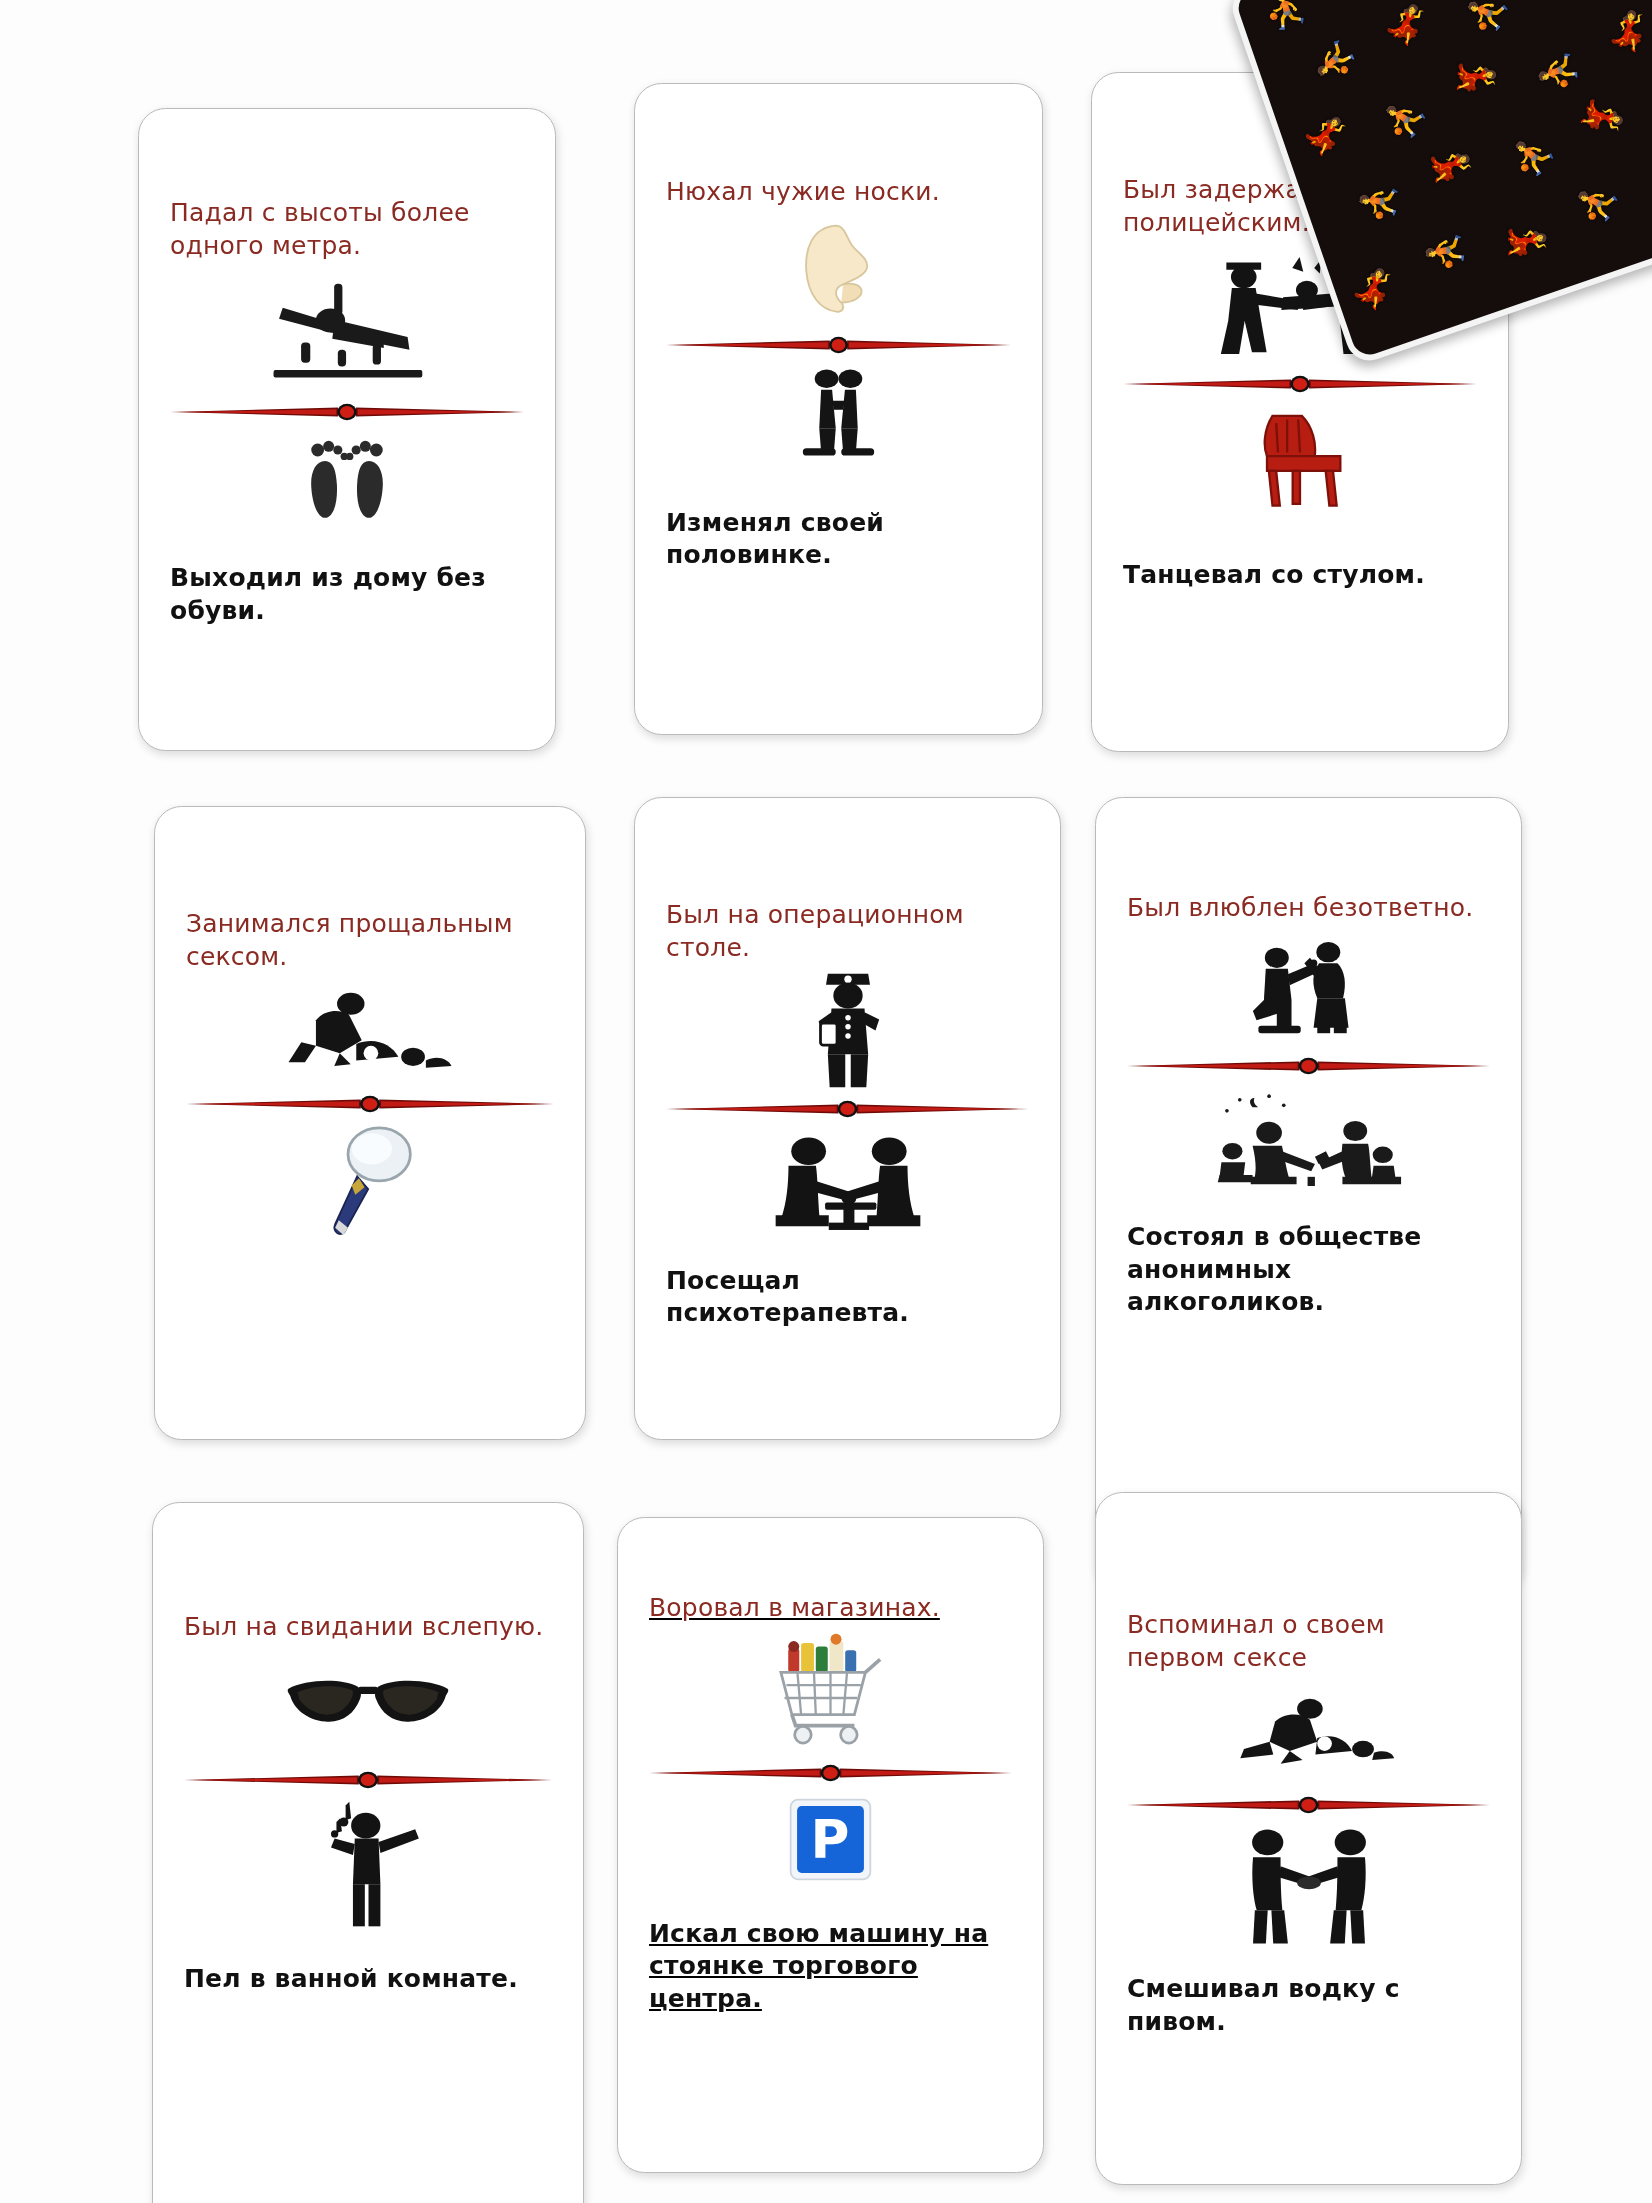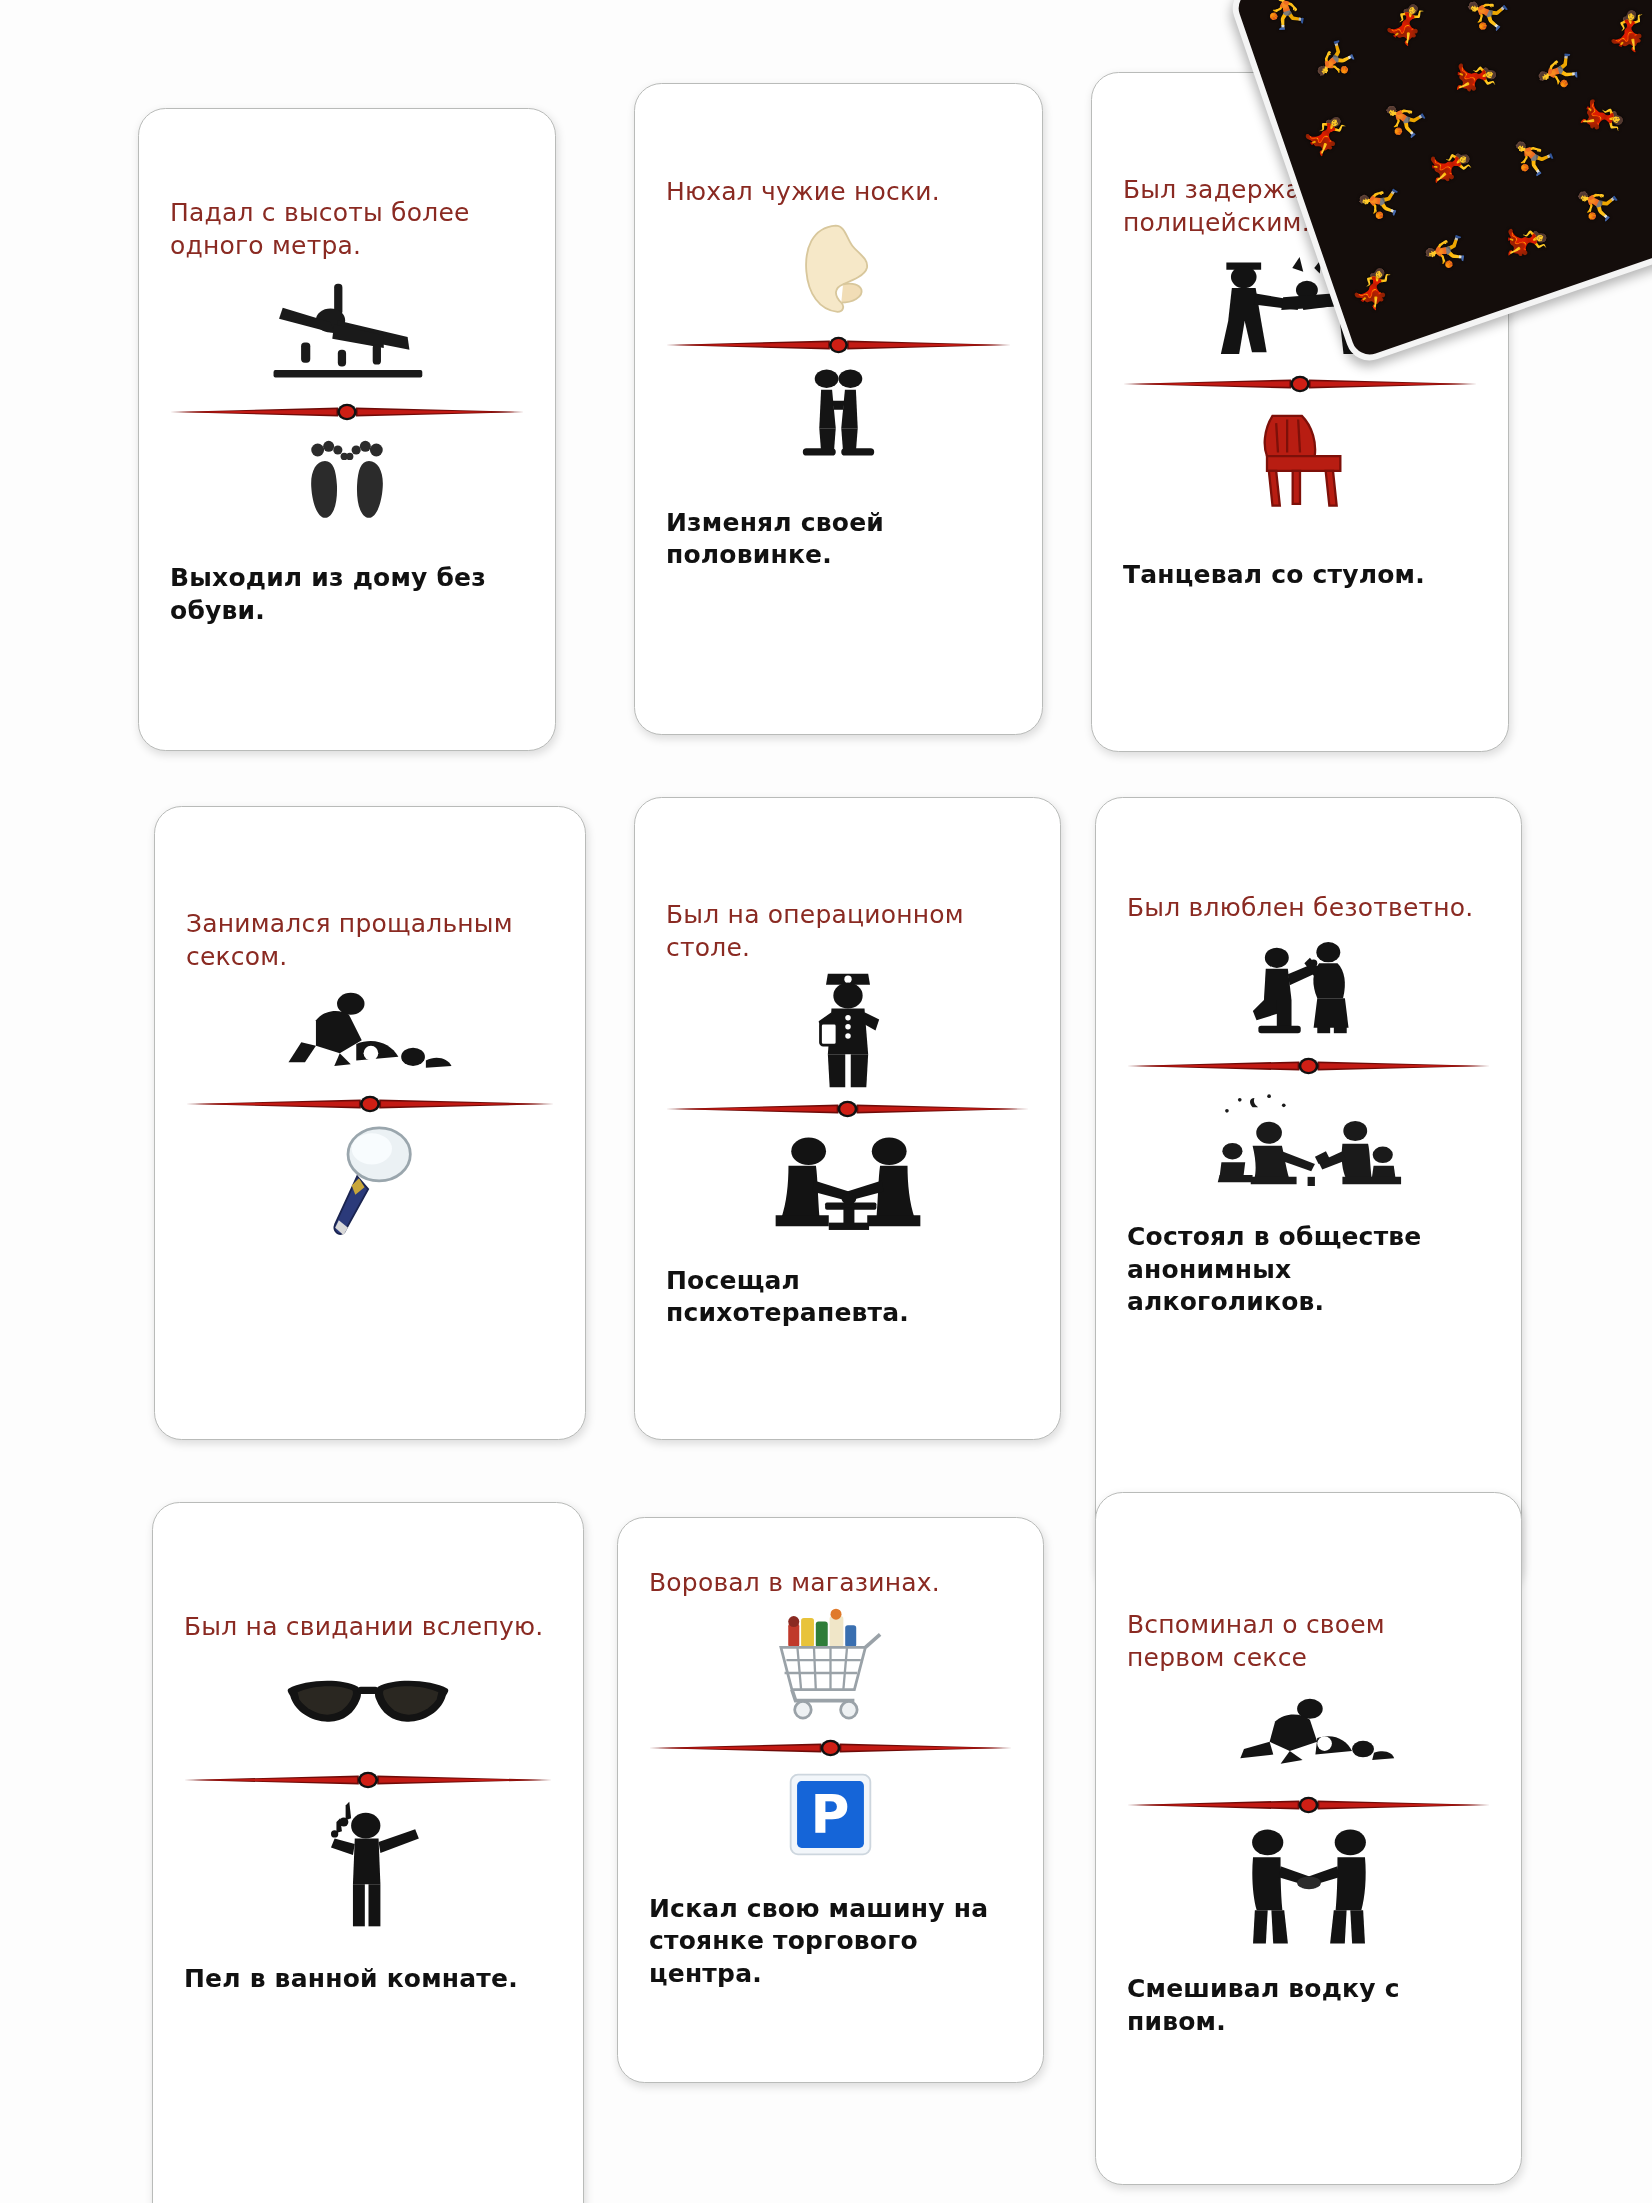--- a/index.html
+++ b/index.html
@@ -420,21 +420,21 @@
           <path d="M40 10 L44 6 L46 24 L40 26 Z"></path>
           <circle cx="38" cy="28" r="5"></circle>
           <path d="M30 28 L34 24 L36 38 L30 40 Z"></path>
           <circle cx="28" cy="41" r="4"></circle>
         </g>
       </svg>
     </div>
     <div class="card-bottom-text" style="margin-top:24px;">Пел в ванной комнате.</div>
   </div>
 
-  <div class="card" style="left:617px; top:1517px; width:427px; height:566px; padding-top:49px;">
+  <div class="card" style="left:617px; top:1517px; width:427px; height:656px; padding-top:74px;text-decoration:underline;">
     <div class="card-top-text">Воровал в магазинах.</div>
     <div class="icon-slot" style="height:136px;">
       <svg width="147" height="129" viewBox="0 0 160 140">
         <g>
           <rect x="34" y="22" width="12" height="26" rx="3" fill="#c0392b"></rect>
           <rect x="48" y="16" width="14" height="32" rx="3" fill="#e8c33a"></rect>
           <rect x="64" y="20" width="13" height="28" rx="3" fill="#2f7d3a"></rect>
           <rect x="79" y="14" width="15" height="34" rx="3" fill="#f0e6c8"></rect>
           <rect x="96" y="24" width="12" height="24" rx="3" fill="#3a6fb0"></rect>
           <circle cx="40" cy="20" r="6" fill="#8a2a22"></circle>

